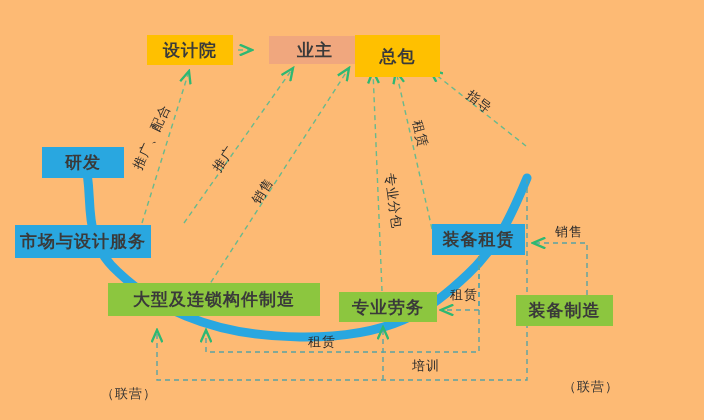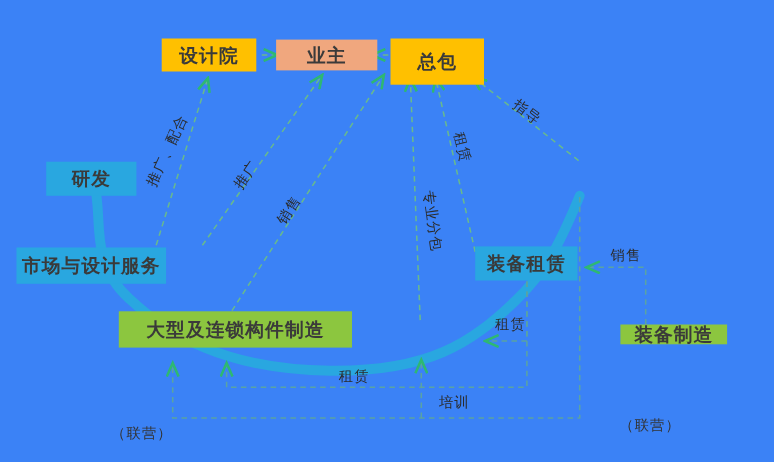--- a/index.html
+++ b/index.html
@@ -1,18 +1,18 @@
 <!DOCTYPE html>
 <html style="--yellow: #FFC000; --salmon: #F0A77E; --blue: #29A7E0; --green: #8CC63F; --dash-green: #68b98e; --dash-teal: #5aa3a3; --arrow-green: #2eb872; --curve-blue: #29A7E0;"><head>
 <meta charset="utf-8">
 <style>
   html,body{margin:0;padding:0;background:#ffffff;}
   #stage{
     position:relative;width:704px;height:420px;overflow:hidden;
-    background:#3b82f6;
+    background:#fdba74;
     font-family:"DejaVu Sans","Liberation Sans",sans-serif;
   }
   #edges{position:absolute;left:0;top:0;z-index:1;}
   .node{
     position:absolute;z-index:3;
     display:flex;align-items:center;justify-content:center;
     font-size:17px;font-weight:600;color:#3a3a3a;
     letter-spacing:1px;white-space:nowrap;
   }
   .node.yellow{background:var(--yellow,#FFC000);}
@@ -57,43 +57,44 @@
       <path d="M 587 295 L 587 243 L 533 243"></path>
       <path d="M 479 256 L 479 310 L 441 310"></path>
       <path d="M 479 256 L 479 352 L 206 352 L 206 330"></path>
       <path d="M 527 179 L 527 380 L 157 380 L 157 330"></path>
       <path d="M 383 380 L 383 327"></path>
     </g>
   </svg>
 
   <div class="node yellow" style="left:147px;top:35px;width:86px;height:30px;">设计院</div>
 
-  <div class="node salmon" style="left:251px;top:36px;width:92px;height:28px;">业主</div>
+  <div class="node salmon" style="left:269px;top:36px;width:92px;height:28px;">业主</div>
 
   <div class="node yellow" style="left:355px;top:35px;width:85px;height:42px;">总包</div>
 
   <div class="node blue" style="left:42px;top:147px;width:82px;height:31px;">研发</div>
 
 
   <div class="node blue" style="left:15px;top:225px;width:136px;height:33px;">市场与设计服务</div>
 
   <div class="node blue" style="left:432px;top:224px;width:93px;height:31px;">装备租赁</div>
 
   <div class="node green" style="left:108px;top:283px;width:212px;height:33px;">大型及连锁构件制造</div>
 
+  <div class="node green" style="left:339px;top:292px;width:98px;height:30px;">专业劳务</div>
 
-  <div class="node green" style="left:564px;top:295px;width:97px;height:18px;">装备制造</div>
+  <div class="node green" style="left:516px;top:295px;width:97px;height:31px;">装备制造</div>
 
   <span class="sub-label" style="left:129px;top:346px;transform:translate(-50%,-50%);">（联营）</span>
   <span class="sub-label" style="left:591px;top:339px;transform:translate(-50%,-50%);">（联营）</span>
 
   <span class="edge-label" style="left:152px;top:137px;transform:translate(-50%,-50%) rotate(-65deg);">推广、配合</span>
   <span class="edge-label" style="left:224px;top:159px;transform:translate(-50%,-50%) rotate(-55deg);">推广</span>
   <span class="edge-label" style="left:263px;top:191px;transform:translate(-50%,-50%) rotate(-57deg);">销售</span>
   <span class="edge-label" style="left:393px;top:201px;transform:translate(-50%,-50%) rotate(82deg);">专业分包</span>
   <span class="edge-label" style="left:420px;top:134px;transform:translate(-50%,-50%) rotate(76deg);">租赁</span>
   <span class="edge-label" style="left:479px;top:102px;transform:translate(-50%,-50%) rotate(37deg);">指导</span>
   <span class="edge-label" style="left:569px;top:232px;transform:translate(-50%,-50%);">销售</span>
   <span class="edge-label" style="left:464px;top:295px;transform:translate(-50%,-50%);">租赁</span>
   <span class="edge-label" style="left:322px;top:342px;transform:translate(-50%,-50%);">租赁</span>
-  <span class="edge-label" style="left:413px;top:366px;transform:translate(-50%,-50%);text-align:right;">培训</span>
+  <span class="edge-label" style="left:426px;top:366px;transform:translate(-50%,-50%);text-align:right;">培训</span>
 
 </div>
 
 </body></html>

